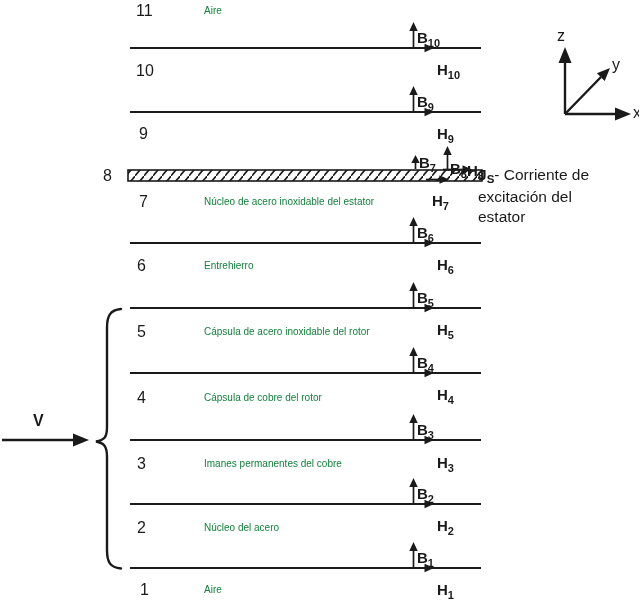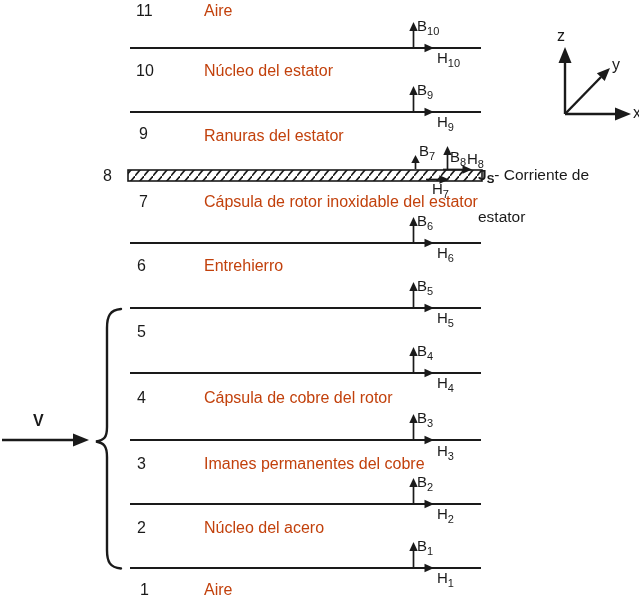--- a/index.html
+++ b/index.html
@@ -1,22 +1,22 @@
 <!DOCTYPE html>
 <html><head>
 <meta charset="utf-8">
 <style>
   * { margin:0; padding:0; box-sizing:border-box; }
   html,body { background:#ffffff; }
   body { font-family:"Liberation Sans", sans-serif; color:#1a1a1a; }
   .stage { position:relative; width:639px; height:601px; background:#ffffff; overflow:hidden; }
   .stage svg { position:absolute; left:0; top:0; }
-  .lbl { position:absolute; font-size:16px; line-height:17px; white-space:nowrap; color:#c2410c; }
+  .lbl { position:absolute; font-size:10px; line-height:17px; white-space:nowrap; color:#15803d; }
   .num { position:absolute; font-size:16px; line-height:17px; color:#1a1a1a; }
-  .fld { position:absolute; font-size:15px; line-height:16px; font-weight:normal; white-space:nowrap; color:#1a1a1a; }
+  .fld { position:absolute; font-size:15px; line-height:16px; font-weight:bold; white-space:nowrap; color:#1a1a1a;margin-top:12px; }
   .fld .ss { font-size:11px; position:relative; top:4px; }
   .axl { position:absolute; font-size:16px; line-height:17px; color:#1a1a1a; }
   .vlbl { position:absolute; font-size:16px; line-height:17px; font-weight:bold; color:#1a1a1a; }
   .jsblock { position:absolute; left:478px; top:165px; width:120px; 
              font-size:15.5px; line-height:20.5px; color:#1a1a1a; }
   .jsblock .sym { font-weight:bold; }
   .jsblock .sub { font-weight:bold; font-size:11.5px; position:relative; top:3px; }
 </style>
 </head>
 <body>
@@ -127,24 +127,23 @@
   <span class="num" style="left:103px;top:167px">8</span>
   <span class="num" style="left:139px;top:193px">7</span>
   <span class="num" style="left:137px;top:257px">6</span>
   <span class="num" style="left:137px;top:323px">5</span>
   <span class="num" style="left:137px;top:389px">4</span>
   <span class="num" style="left:137px;top:455px">3</span>
   <span class="num" style="left:137px;top:519px">2</span>
   <span class="num" style="left:140px;top:581px">1</span>
 
   <span class="lbl" style="left:204px;top:2px">Aire</span>
-  <span class="lbl" style="left:204px;top:62px">Núcleo del estator</span>
-  <span class="lbl" style="left:204px;top:127px">Ranuras del estator</span>
-  <span class="lbl" style="left:204px;top:193px">Cápsula de rotor inoxidable del estator</span>
+  <span class="lbl" style="left:204px;top:193px">Núcleo de acero inoxidable del estator</span>
   <span class="lbl" style="left:204px;top:257px">Entrehierro</span>
+  <span class="lbl" style="left:204px;top:323px">Cápsula de acero inoxidable del rotor</span>
   <span class="lbl" style="left:204px;top:389px">Cápsula de cobre del rotor</span>
   <span class="lbl" style="left:204px;top:455px">Imanes permanentes del cobre</span>
   <span class="lbl" style="left:204px;top:519px">Núcleo del acero</span>
   <span class="lbl" style="left:204px;top:581px">Aire</span>
 
   <span class="fld" style="left:417px;top:18px"><span>B</span><span class="ss">10</span></span>
   <span class="fld" style="left:417px;top:82px"><span>B</span><span class="ss">9</span></span>
   <span class="fld" style="left:450px;top:149px"><span>B</span><span class="ss">8</span></span>
   <span class="fld" style="left:419px;top:143px"><span>B</span><span class="ss">7</span></span>
   <span class="fld" style="left:417px;top:213px"><span>B</span><span class="ss">6</span></span>
@@ -160,21 +159,21 @@
   <span class="fld" style="left:432px;top:181px"><span>H</span><span class="ss">7</span></span>
   <span class="fld" style="left:437px;top:245px"><span>H</span><span class="ss">6</span></span>
   <span class="fld" style="left:437px;top:310px"><span>H</span><span class="ss">5</span></span>
   <span class="fld" style="left:437px;top:375px"><span>H</span><span class="ss">4</span></span>
   <span class="fld" style="left:437px;top:443px"><span>H</span><span class="ss">3</span></span>
   <span class="fld" style="left:437px;top:506px"><span>H</span><span class="ss">2</span></span>
   <span class="fld" style="left:437px;top:570px"><span>H</span><span class="ss">1</span></span>
 
   <div class="jsblock">
     <span class="sym">J</span><span class="sub">S</span><span>- Corriente de</span><br>
-    <br>
+    <span>excitación del</span><br>
     <span>estator</span>
   </div>
 
   <span class="axl" style="left:557px;top:27px">z</span>
   <span class="axl" style="left:612px;top:56px">y</span>
   <span class="axl" style="left:633px;top:104px">x</span>
 
   <span class="vlbl" style="left:33px;top:412px">V</span>
 
 </div>

